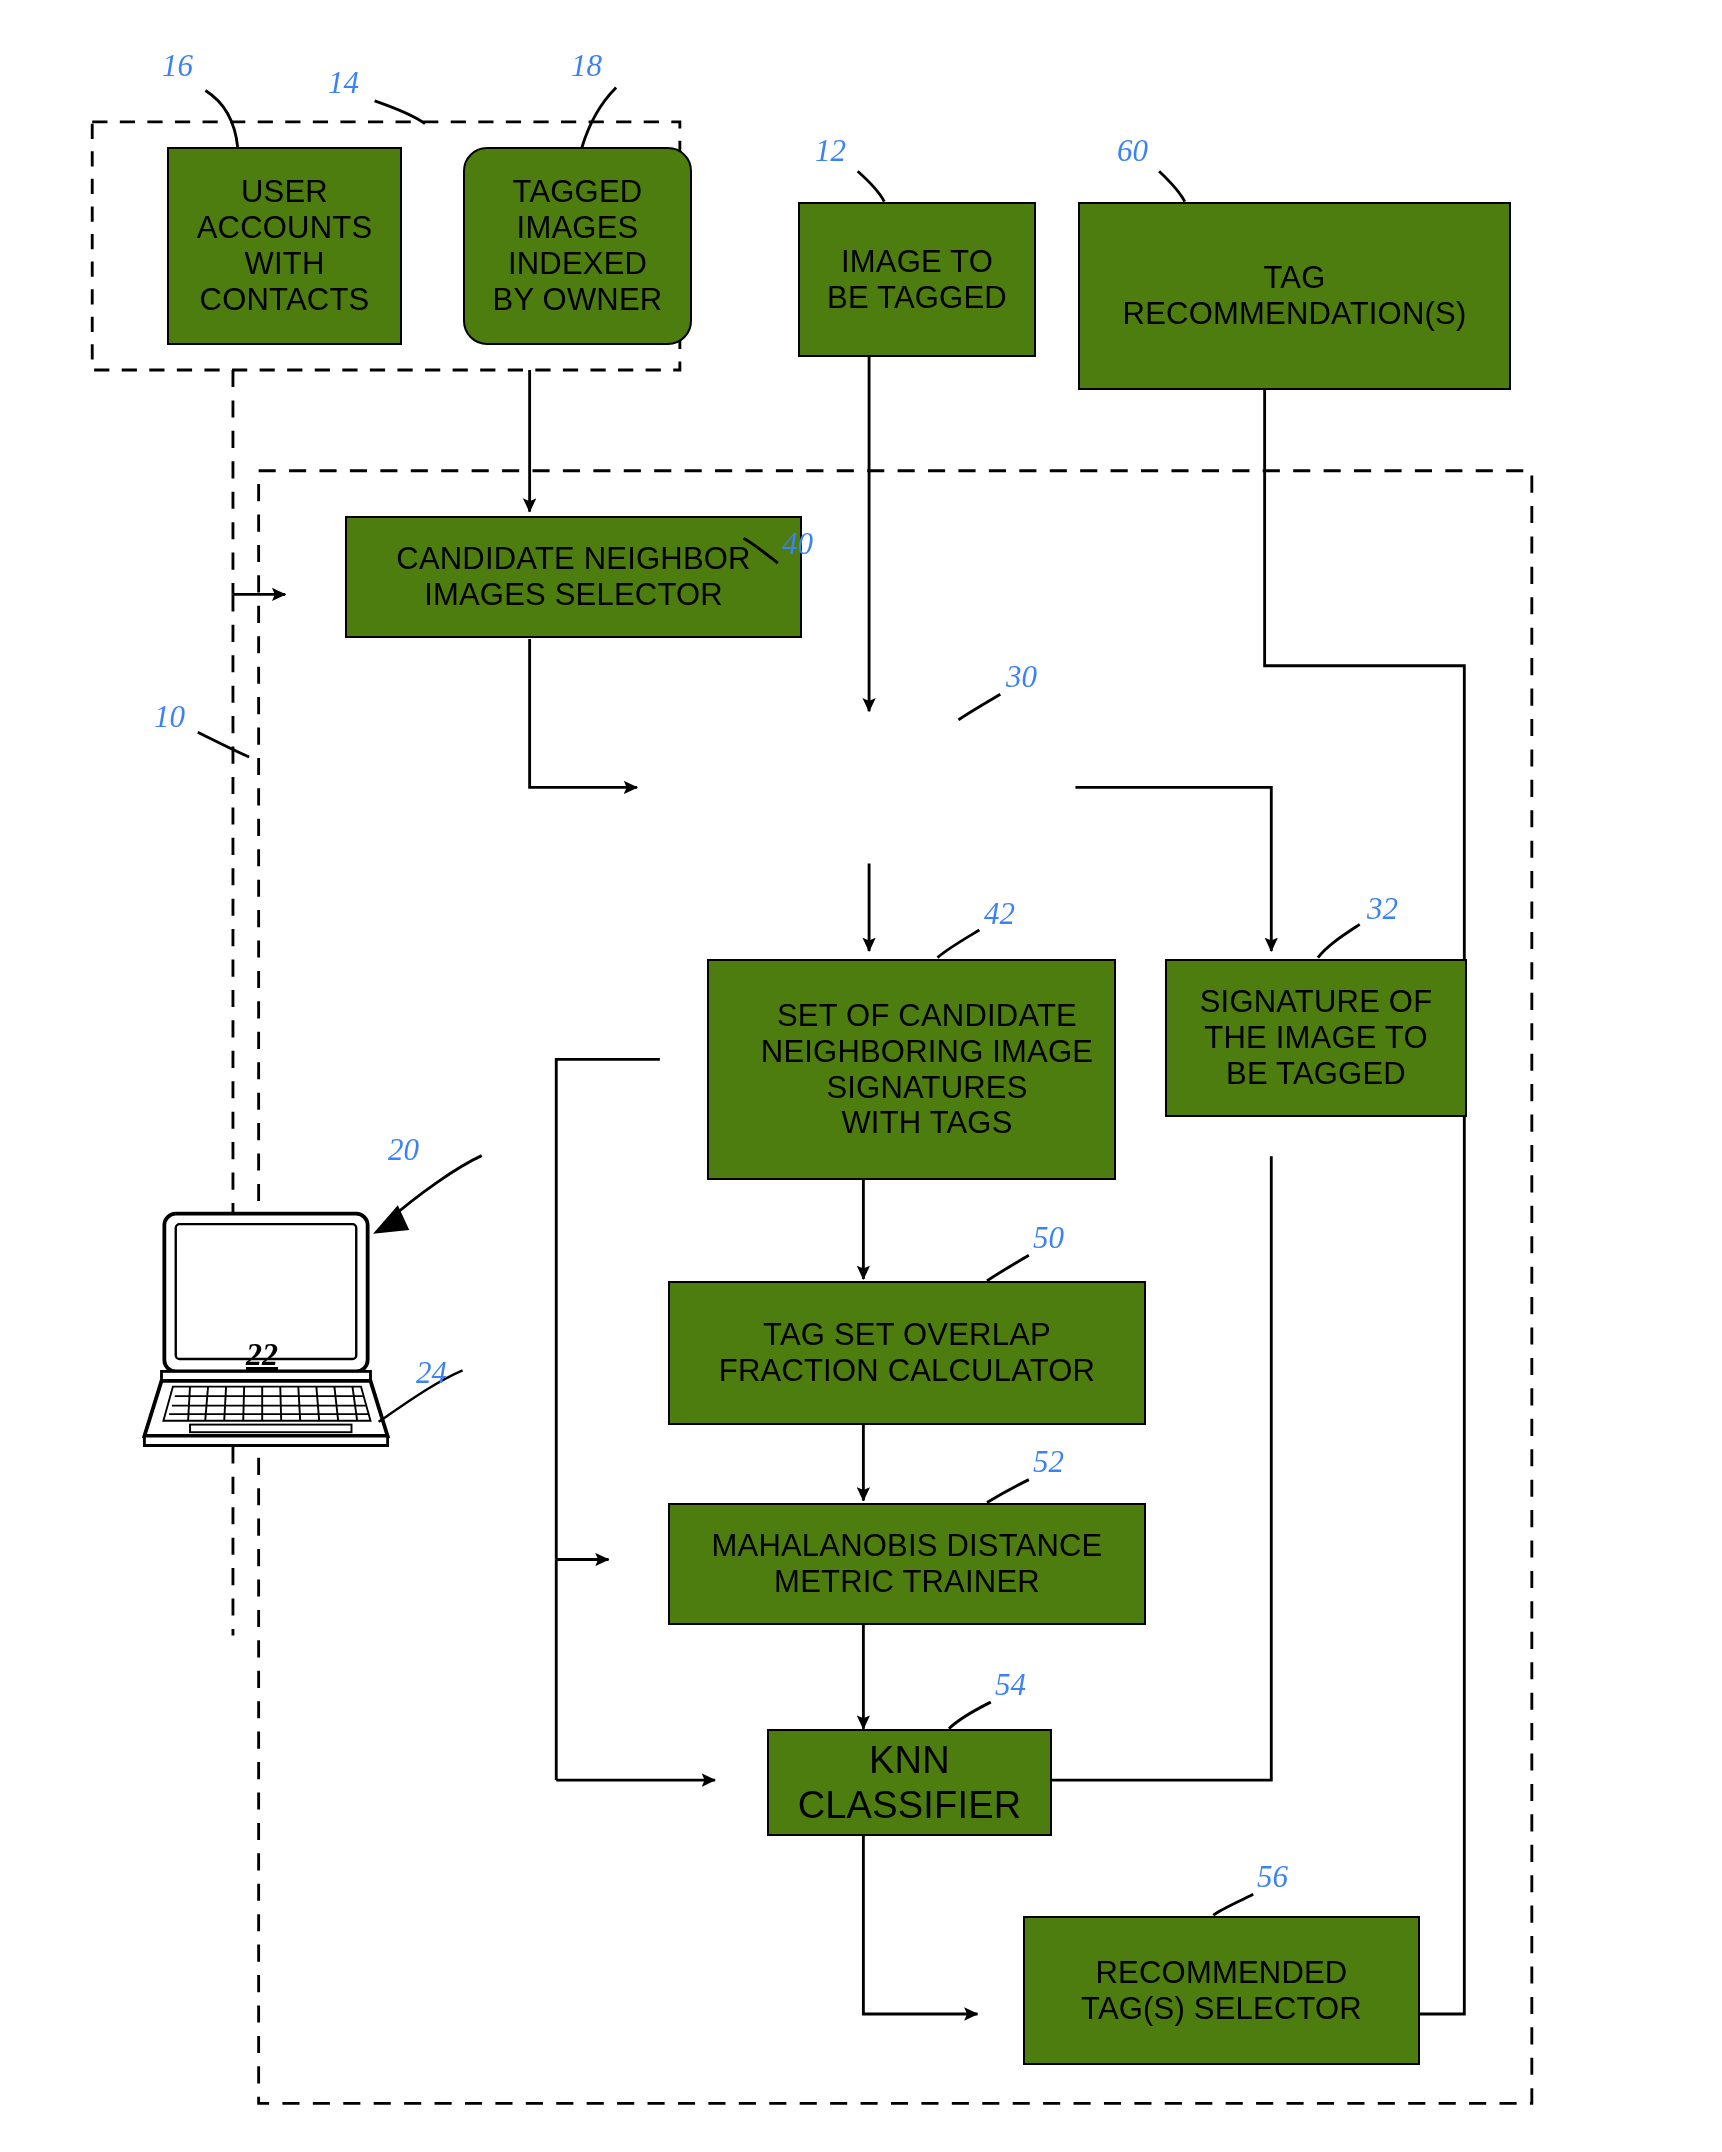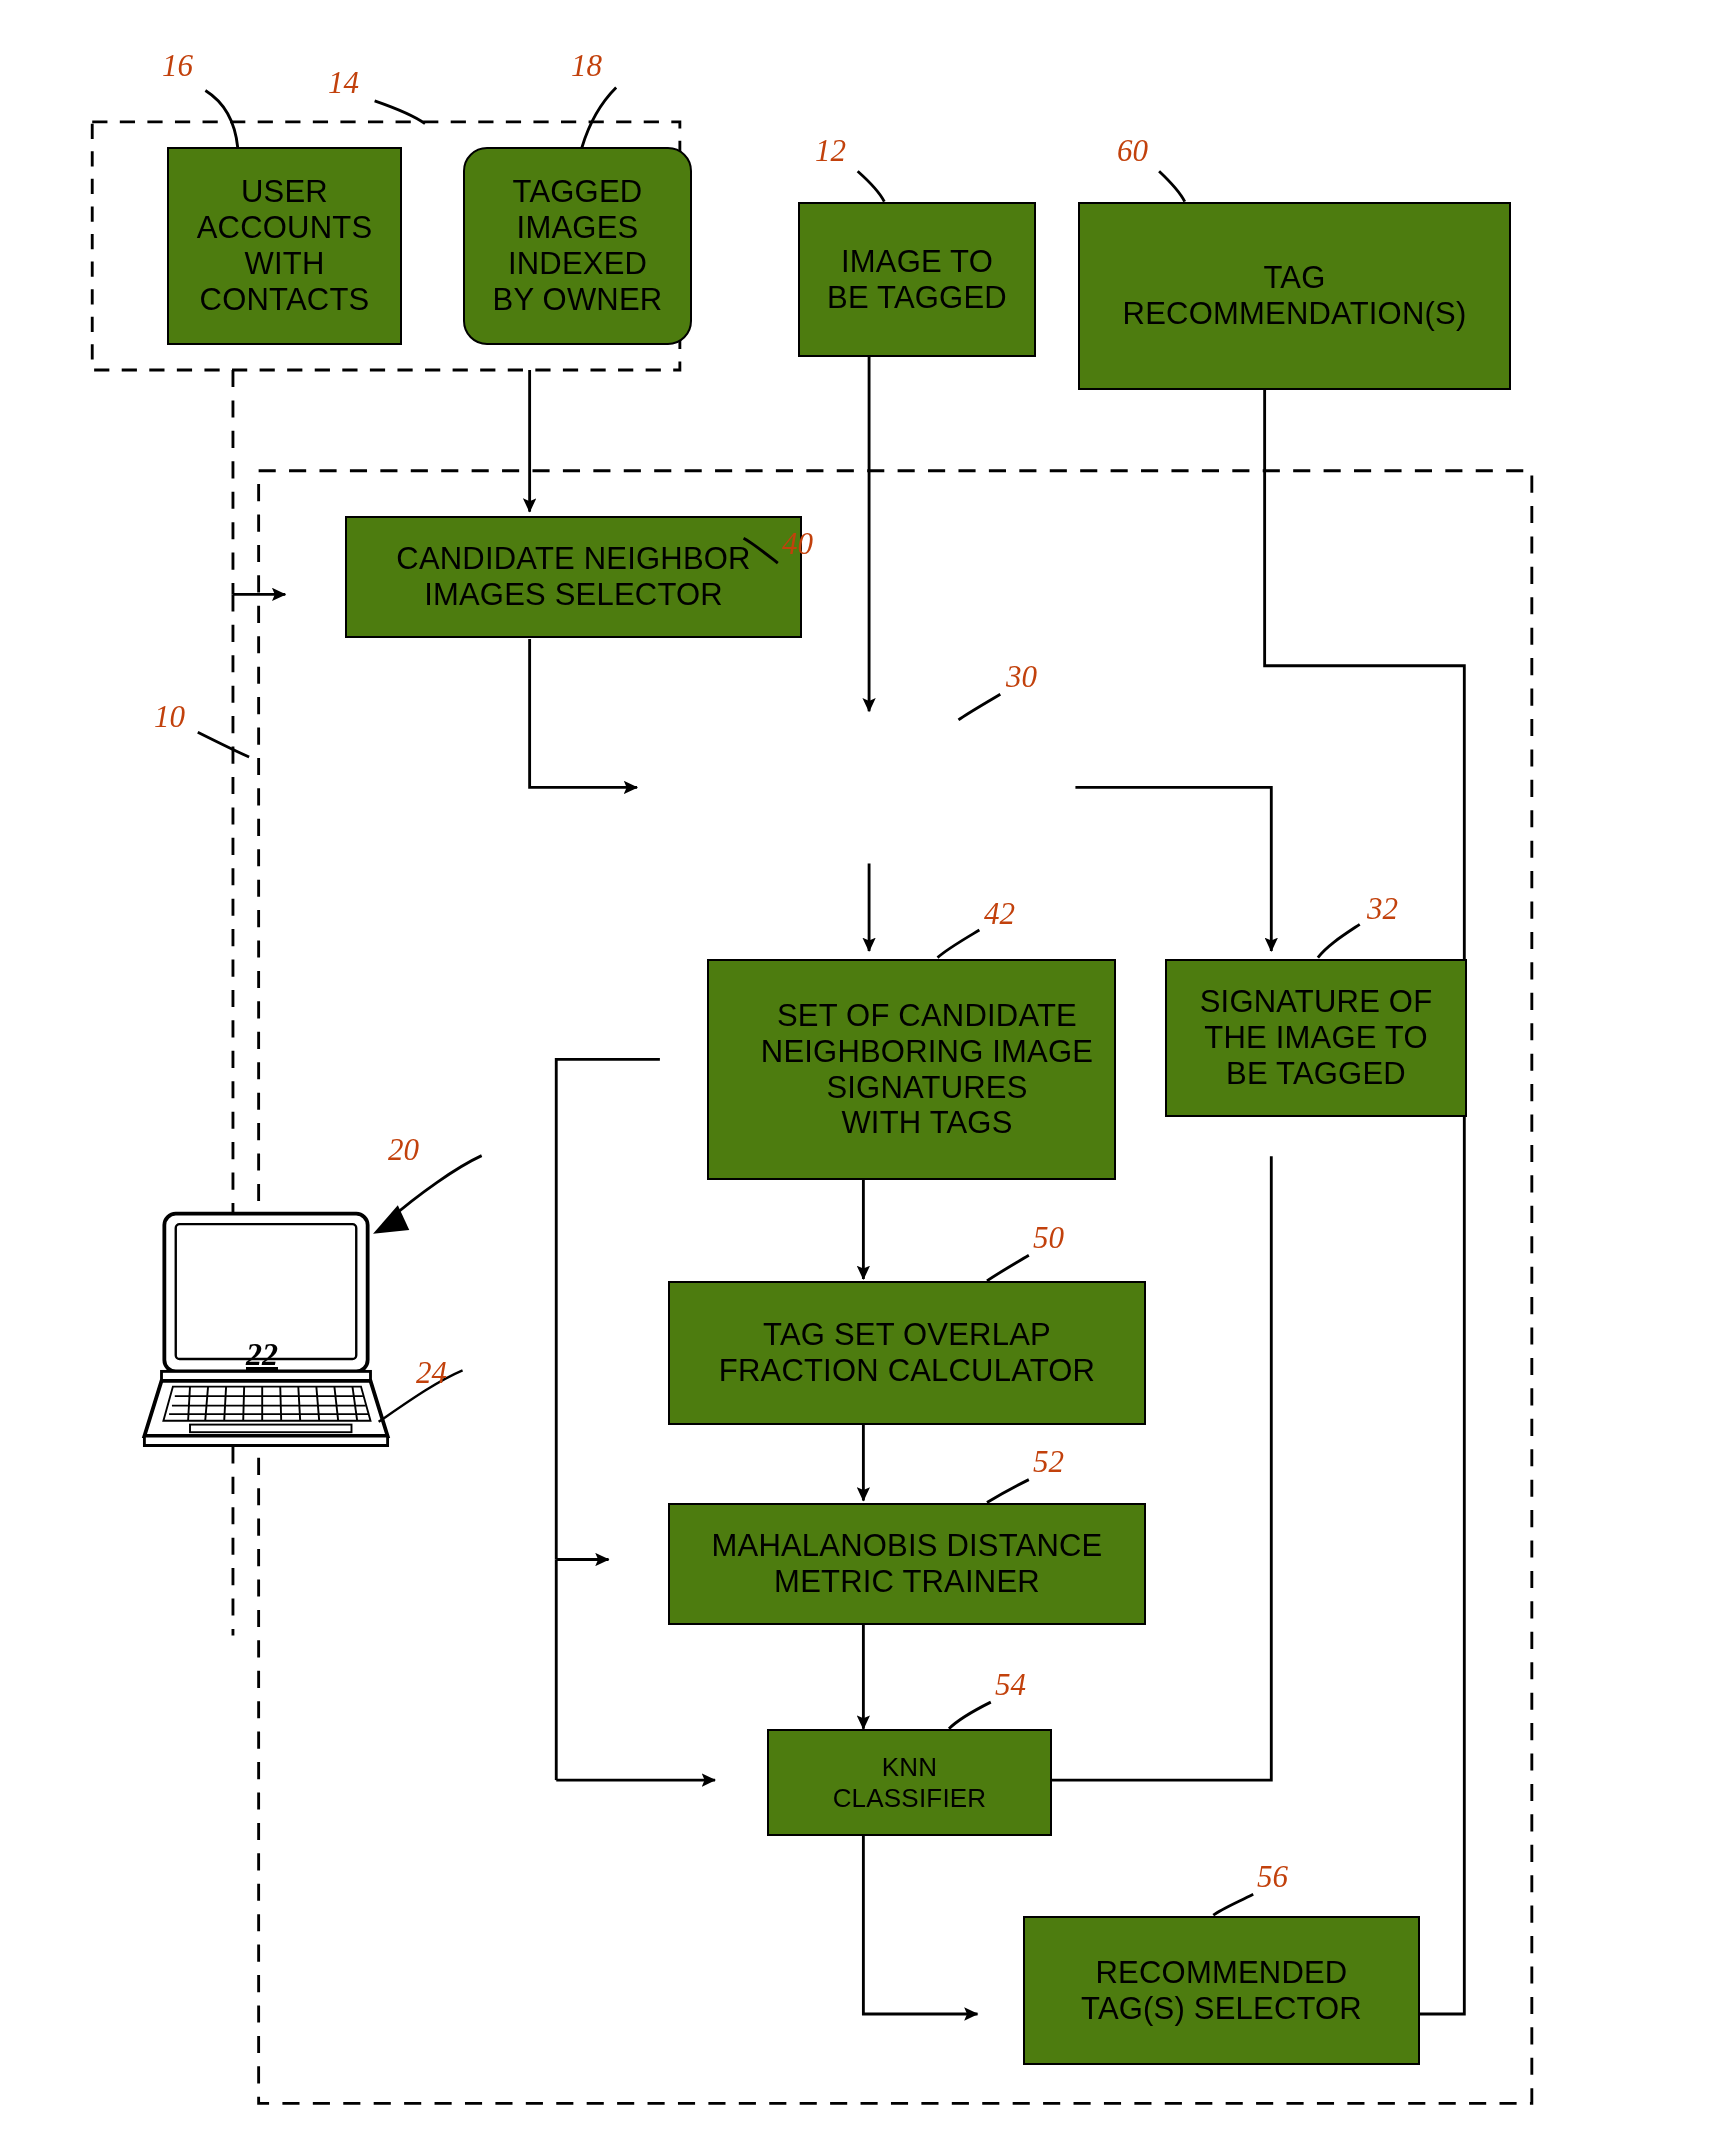--- a/index.html
+++ b/index.html
@@ -41,21 +41,21 @@
     margin-left: 47px;
   }
   .node span {
     display: block;
     padding: 0 5.7px;
   }
   .ref {
     position: absolute;
     font-style: italic;
     font-size: 31px;
-    color: #c2410c;
+    color: #3b82f6;
     z-index: 5;
     white-space: nowrap;
     font-family: "Liberation Serif", serif;
   }
   .laptop-wrap {
     position: absolute;
     z-index: 4;
   }
   .screen-label {
     position: absolute;
@@ -209,21 +209,21 @@
     </span>
   </div>
 
   <div class="node" style="left:621px; top:1503px; width:478px; height:122px; font-size:31px;">
     <span>
       <span>MAHALANOBIS DISTANCE</span>
       <span>METRIC TRAINER</span>
     </span>
   </div>
 
-  <div class="node" style="left:720px; top:1729px; width:285px; height:107px; font-size:26px;text-align:center;">
+  <div class="node" style="left:720px; top:1729px; width:285px; height:107px; font-size:38px;text-align:center;">
     <span>
       <span>KNN</span>
       <span>CLASSIFIER</span>
     </span>
   </div>
 
   <div class="node" style="left:976px; top:1916px; width:397px; height:149px; font-size:31px;">
     <span>
       <span>RECOMMENDED</span>
       <span>TAG(S) SELECTOR</span>

